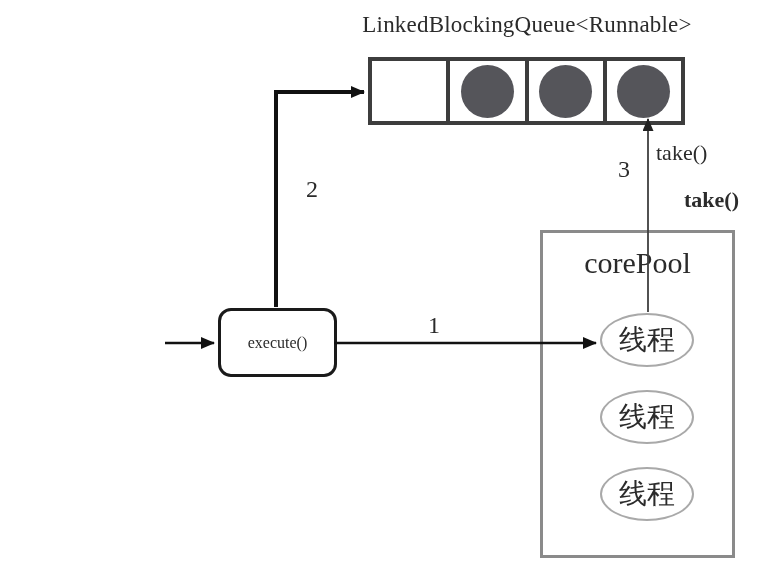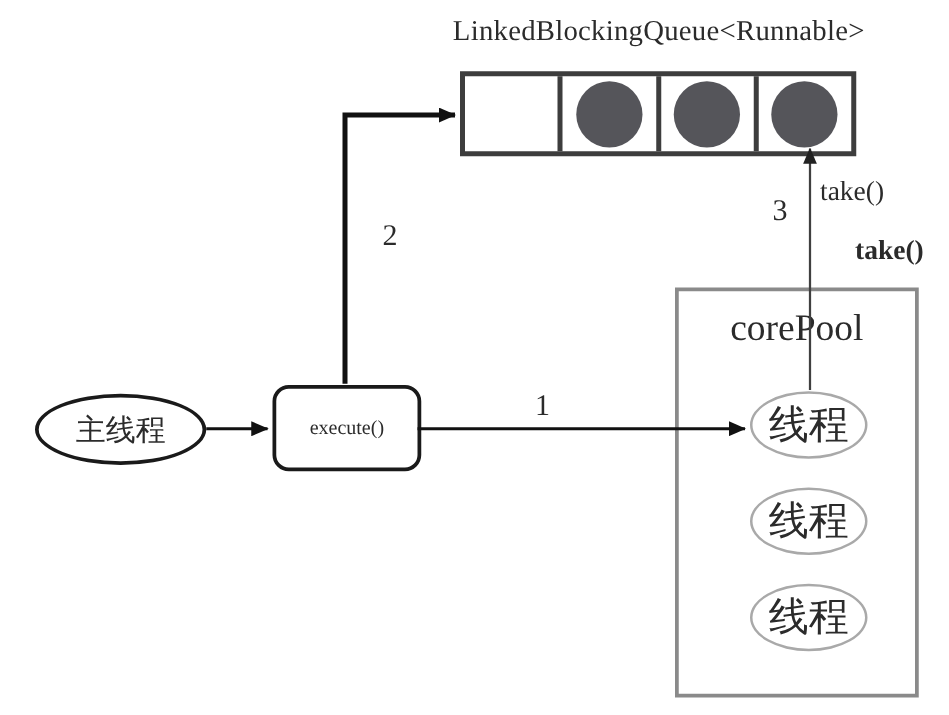--- a/index.html
+++ b/index.html
@@ -78,21 +78,21 @@
   .core-pool-label {
     left: 540px; top: 246px; width: 195px;
     text-align: center;
     font-size: 30px;
   }
   .thread-ellipse {
     width: 90px; height: 50px;
     border: 2px solid var(--thread-ellipse-border, #a9a9a9);
     border-radius: 50%;
     display: flex; align-items: center; justify-content: center;
-    font-size: 32px;
+    font-size: 28px;
     background: #fff;
   }
   .thread-1 { left: 600px; top: 313px; }
   .thread-2 { left: 600px; top: 390px; }
   .thread-3 { left: 600px; top: 467px; }
 
   
   .num-label { font-size: 24px; color: #2b2b2b; }
   .label-1 { left: 428px; top: 312px; }
   .label-2 { left: 306px; top: 176px; }
@@ -122,23 +122,20 @@
       <div class="task-circle"></div>
     </div>
     <div class="queue-cell filled">
       <div class="task-circle"></div>
     </div>
     <div class="queue-cell filled">
       <div class="task-circle"></div>
     </div>
   </div>
 
-  <div class="abs main-thread">
-    <span>主线程</span>
-  </div>
 
   <div class="abs execute-box">
     <span>execute()</span>
   </div>
 
   <div class="abs core-pool"></div>
   <div class="abs core-pool-label">corePool</div>
 
   <div class="abs thread-ellipse thread-1">
     <span>线程</span>

